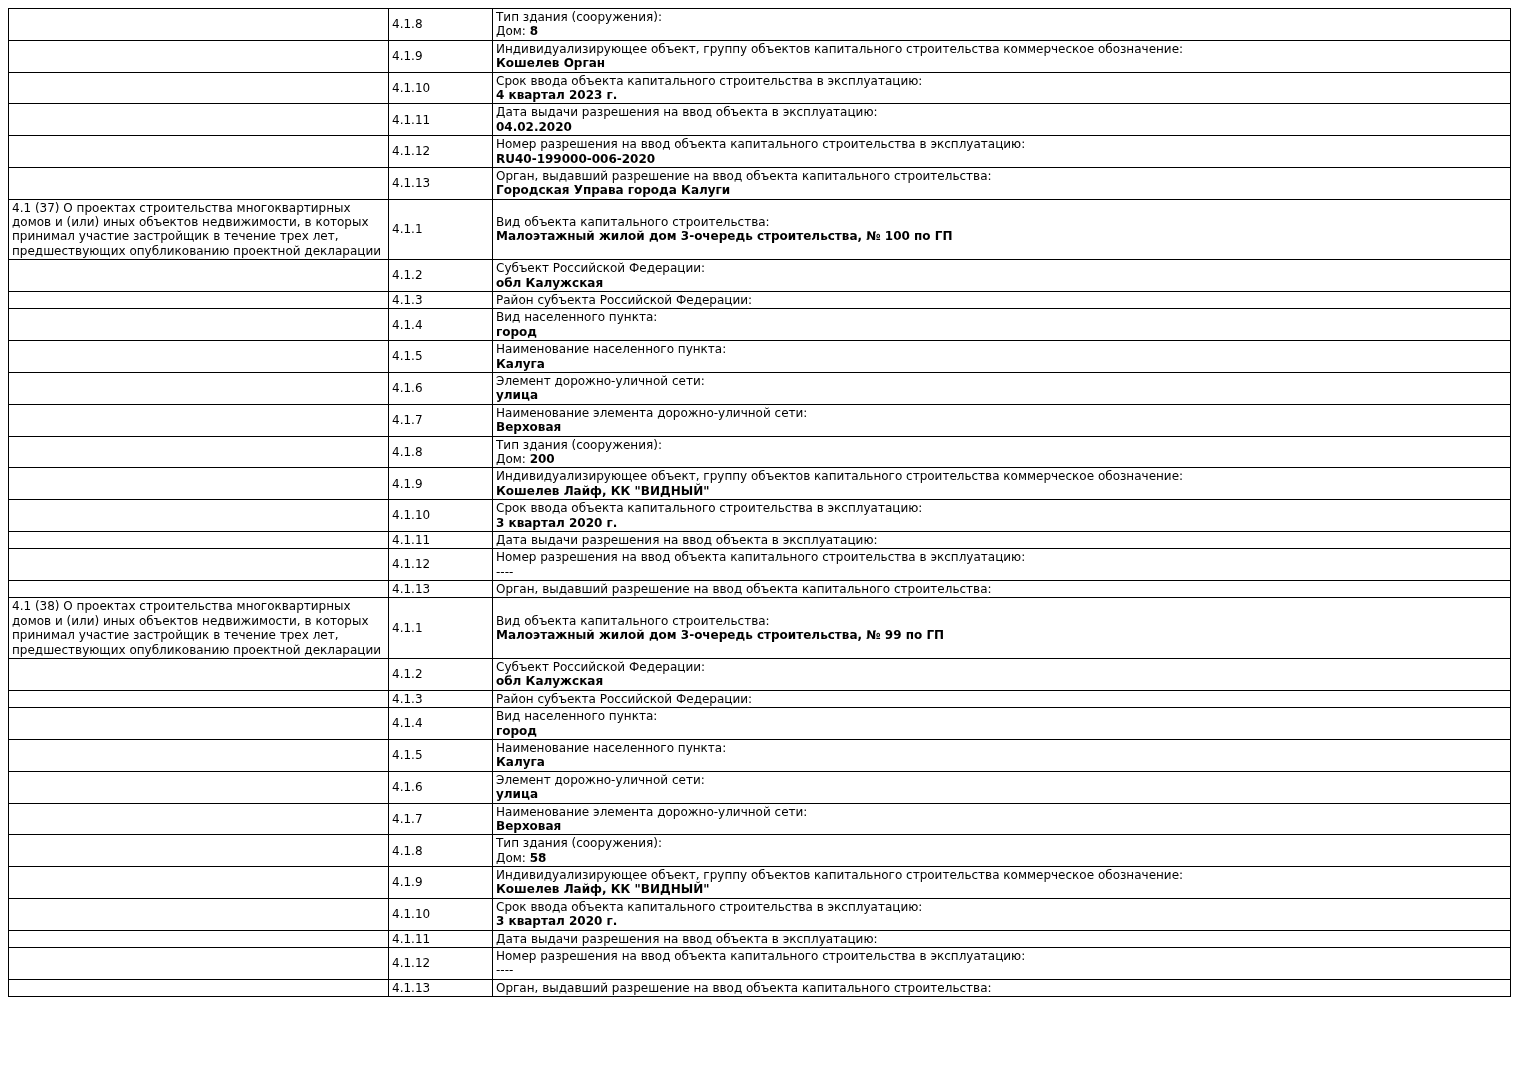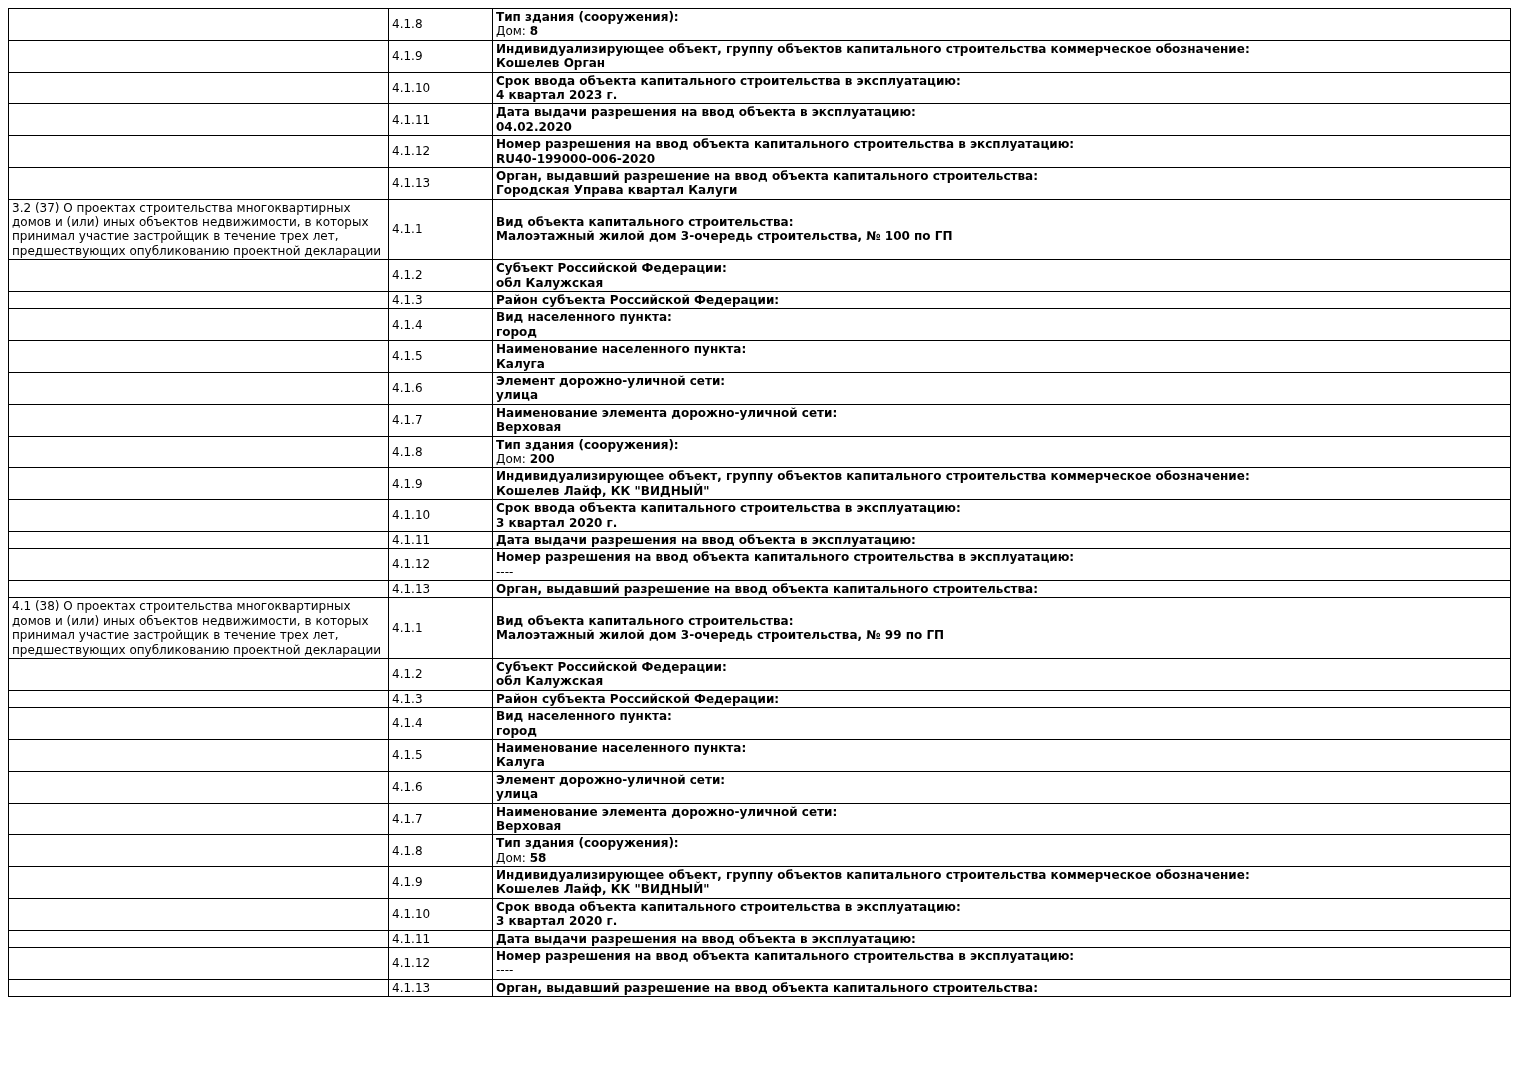--- a/index.html
+++ b/index.html
@@ -33,21 +33,21 @@
     padding: 1px 2px;
   }
   td.num {
     vertical-align: middle;
     padding-left: 4px;
   }
   td.content {
     vertical-align: middle;
   }
   .field-label {
-    font-weight: bold;
+    font-weight: normal;
   }
   .field-value b {
     font-weight: bold;
   }
 </style>
 </head>
 <body>
 
 <table class="decl">
   <colgroup>
@@ -99,26 +99,26 @@
       <div class="field-label">Номер разрешения на ввод объекта капитального строительства в эксплуатацию:</div>
       <div class="field-value"><b>RU40-199000-006-2020</b></div>
     </td>
   </tr>
 
   <tr>
     <td class="sec"></td>
     <td class="num">4.1.13</td>
     <td class="content">
       <div class="field-label">Орган, выдавший разрешение на ввод объекта капитального строительства:</div>
-      <div class="field-value"><b>Городская Управа квартал Калуги</b></div>
-    </td>
-  </tr>
-
-  <tr>
-    <td class="sec">3.2 (37) О проектах строительства многоквартирных домов и (или) иных объектов недвижимости, в которых принимал участие застройщик в течение трех лет, предшествующих опубликованию проектной декларации</td>
+      <div class="field-value"><b>Городская Управа города Калуги</b></div>
+    </td>
+  </tr>
+
+  <tr>
+    <td class="sec">4.1 (37) О проектах строительства многоквартирных домов и (или) иных объектов недвижимости, в которых принимал участие застройщик в течение трех лет, предшествующих опубликованию проектной декларации</td>
     <td class="num">4.1.1</td>
     <td class="content">
       <div class="field-label">Вид объекта капитального строительства:</div>
       <div class="field-value"><b>Малоэтажный жилой дом 3-очередь строительства, № 100 по ГП</b></div>
     </td>
   </tr>
 
   <tr>
     <td class="sec"></td>
     <td class="num">4.1.2</td>

